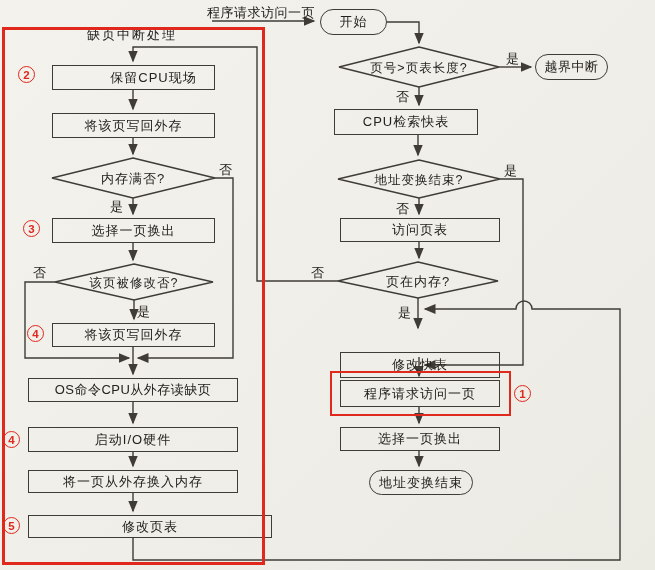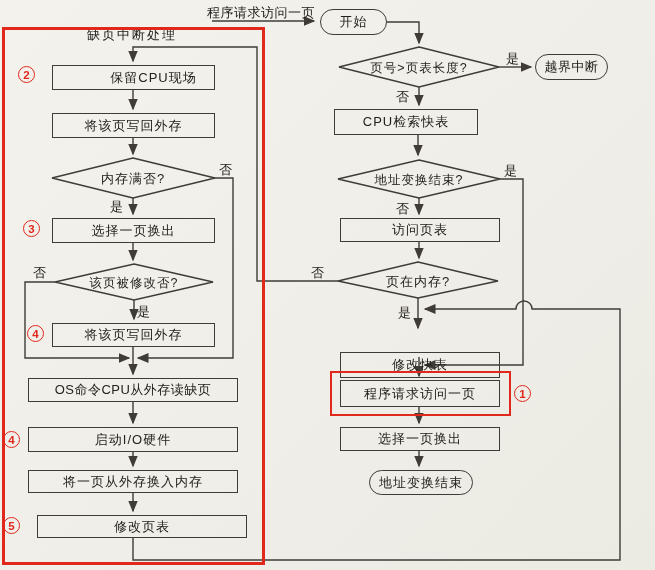--- a/index.html
+++ b/index.html
@@ -135,21 +135,21 @@
   <div class="dtext" style="left:134px;top:283px;font-size:12.5px;">该页被修改否?</div>
 
   <div class="node" style="left:52px;top:323px;width:163px;height:24px;">将该页写回外存</div>
 
   <div class="node" style="left:28px;top:378px;width:210px;height:24px;letter-spacing:0.5px;">OS命令CPU从外存读缺页</div>
 
   <div class="node" style="left:28px;top:470px;width:210px;height:23px;">将一页从外存换入内存</div>
 
   <div class="node" style="left:28px;top:427px;width:210px;height:25px;">启动I/O硬件</div>
 
-  <div class="node" style="left:37px;top:515px;width:210px;height:23px;">修改页表</div>
+  <div class="node" style="left:28px;top:515px;width:244px;height:23px;">修改页表</div>
 
   <div class="lbl" style="left:219px;top:161px;">否</div>
   <div class="lbl" style="left:110px;top:198px;">是</div>
   <div class="lbl" style="left:33px;top:264px;">否</div>
   <div class="lbl" style="left:137px;top:303px;">是</div>
 
   <div class="red-box" style="left:2px;top:27px;width:263px;height:538px;"></div>
 
   <div class="red-box thin" style="left:330px;top:371px;width:181px;height:45px;"></div>
 

